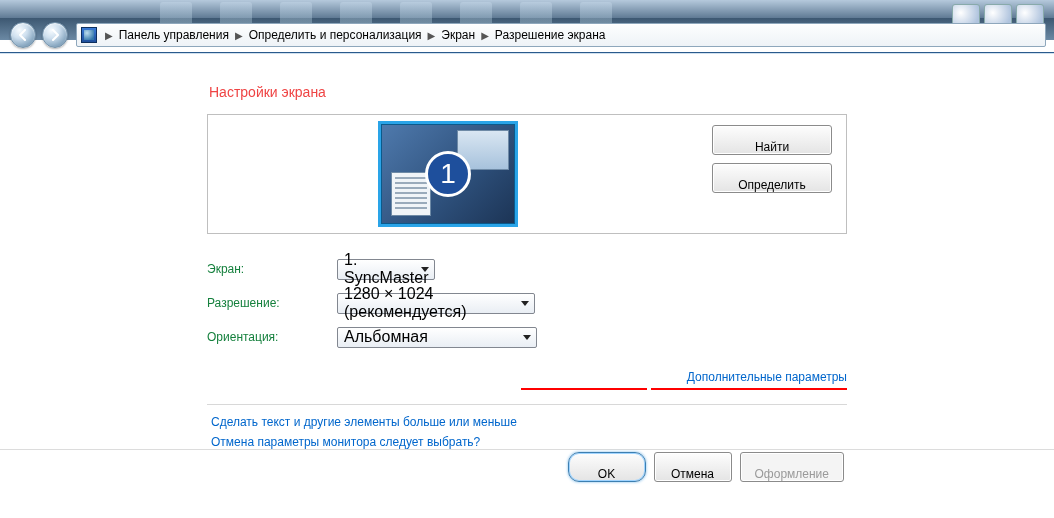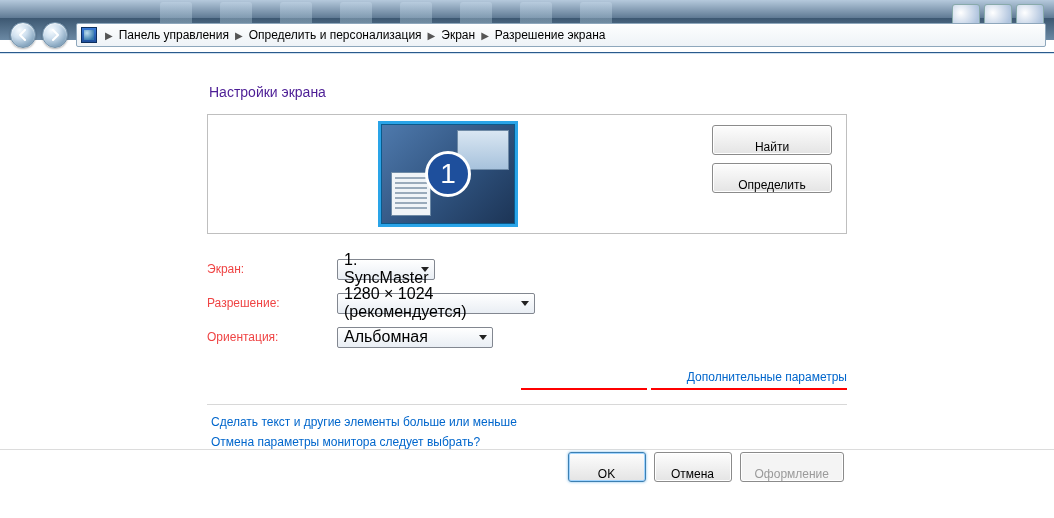--- a/index.html
+++ b/index.html
@@ -58,21 +58,21 @@
   .thinline { position:absolute; left:0; right:0; top:52px; height:1px; background:#2a5a8c; box-shadow:0 1px 0 #cfe0ef;}
 
   
   .content {
     position:absolute; left:0; right:0; top:54px; bottom:0;
     background:#fff;
     display:flex; justify-content:center;
   }
   .inner { width:640px; padding-top:30px; }
 
-  h1.title { color:#4c1d95; font-size:14px; font-weight:400; margin:0 0 14px 2px;}
+  h1.title { color:#ef4444; font-size:14px; font-weight:400; margin:0 0 14px 2px;}
 
   .preview-box {
     border:1px solid #bfbfbf;
     height:120px;
     display:flex;
     padding:6px 14px 6px 150px;
     position:relative;
     background:#fff;
   }
   .monitor-thumb {
@@ -109,62 +109,62 @@
     background:linear-gradient(#fdfdfd,#e4e4e4);
     font-family:inherit; font-size:12px;
     cursor:pointer;
     padding:14px 14px;
     box-shadow: inset 0 0 0 1px #fff;
   }
   .btn[disabled]{color:#9a9a9a;background:#f4f4f4;cursor:default;}
 
   .form { margin-top:18px; }
   .row { display:flex; align-items:center; height:34px; }
-  .row label { width:130px; color:#ef4444;}
+  .row label { width:130px; color:#15803d;}
   .combo {
     height:21px;
     border:1px solid #828790;
     background:linear-gradient(#fff,#e9eef4);
     font-family:inherit; font-size:16px;
     border-radius:2px;
     display:flex;align-items:center;
     padding:0 18px 0 6px;
     position:relative;
     cursor:pointer;
     min-width:90px;
   }
   .combo::after{
     content:""; position:absolute; right:5px; top:7px;
     border-left:4px solid transparent;
     border-right:4px solid transparent;
     border-top:5px solid #222;
   }
   .combo.w1{width:98px;}
   .combo.w2{width:198px;}
-  .combo.w3{width:156px;}
+  .combo.w3{width:200px;}
 
   .adv-row { text-align:right; margin-top:16px; position:relative; padding-bottom:6px;}
   .link { color:#0066cc; cursor:pointer; }
   .redline { position:absolute; height:2px; background:#ff0000; bottom:0;}
   .redline.a { right:200px; width:126px;}
   .redline.b { right:0; width:196px;}
 
   hr.sep1 { border:none; border-top:1px solid #d8d8d8; margin:14px 0 10px;}
   .links-block .link { display:block; margin:6px 4px;}
 
   .footer-sep {
     position:absolute; left:0; right:0; bottom:68px; height:1px;
     background:#dcdcdc;
   }
   .footer-buttons {
     position:absolute; right:210px; bottom:36px;
     display:flex; gap:8px;
   }
   .footer-buttons .btn { min-width:78px;}
-  .footer-buttons .btn.ok { border-color:#3c7fb1; box-shadow:inset 0 0 0 1px #a0d4ff, 0 0 3px #7ab9e8;}
+  .footer-buttons .btn.ok { border-color:#3c7fb1; box-shadow:inset 0 0 0 1px #a0d4ff, 0 0 3px #7ab9e8;border-radius:11px;}
 </style>
 </head>
 <body>
 
 <div class="viewport">
 
   <div class="taskbar">
     <div class="left-icons">
       <div></div>
         <div></div>

